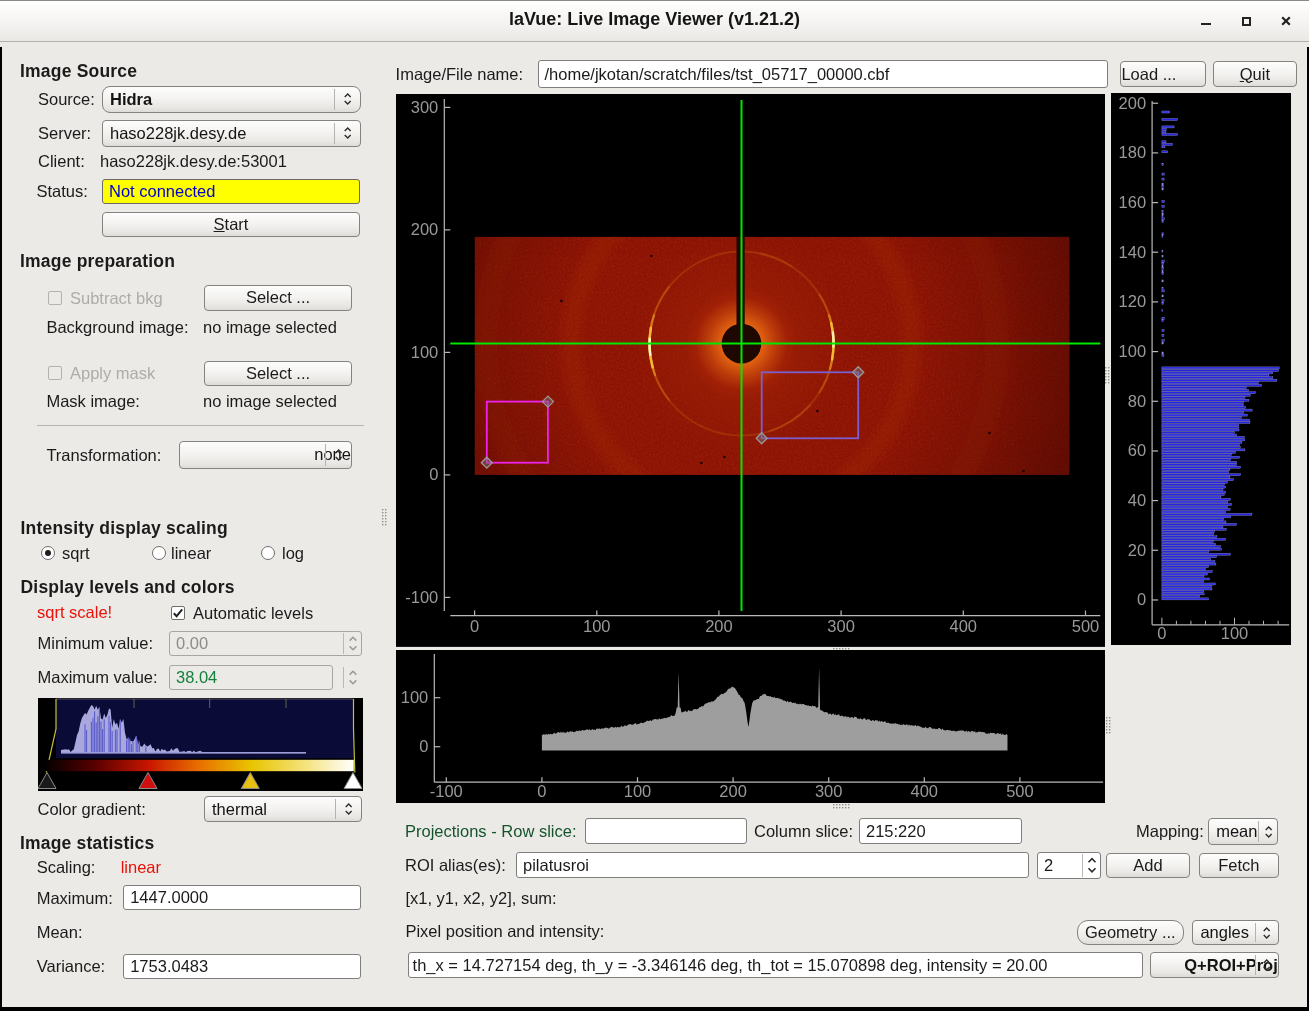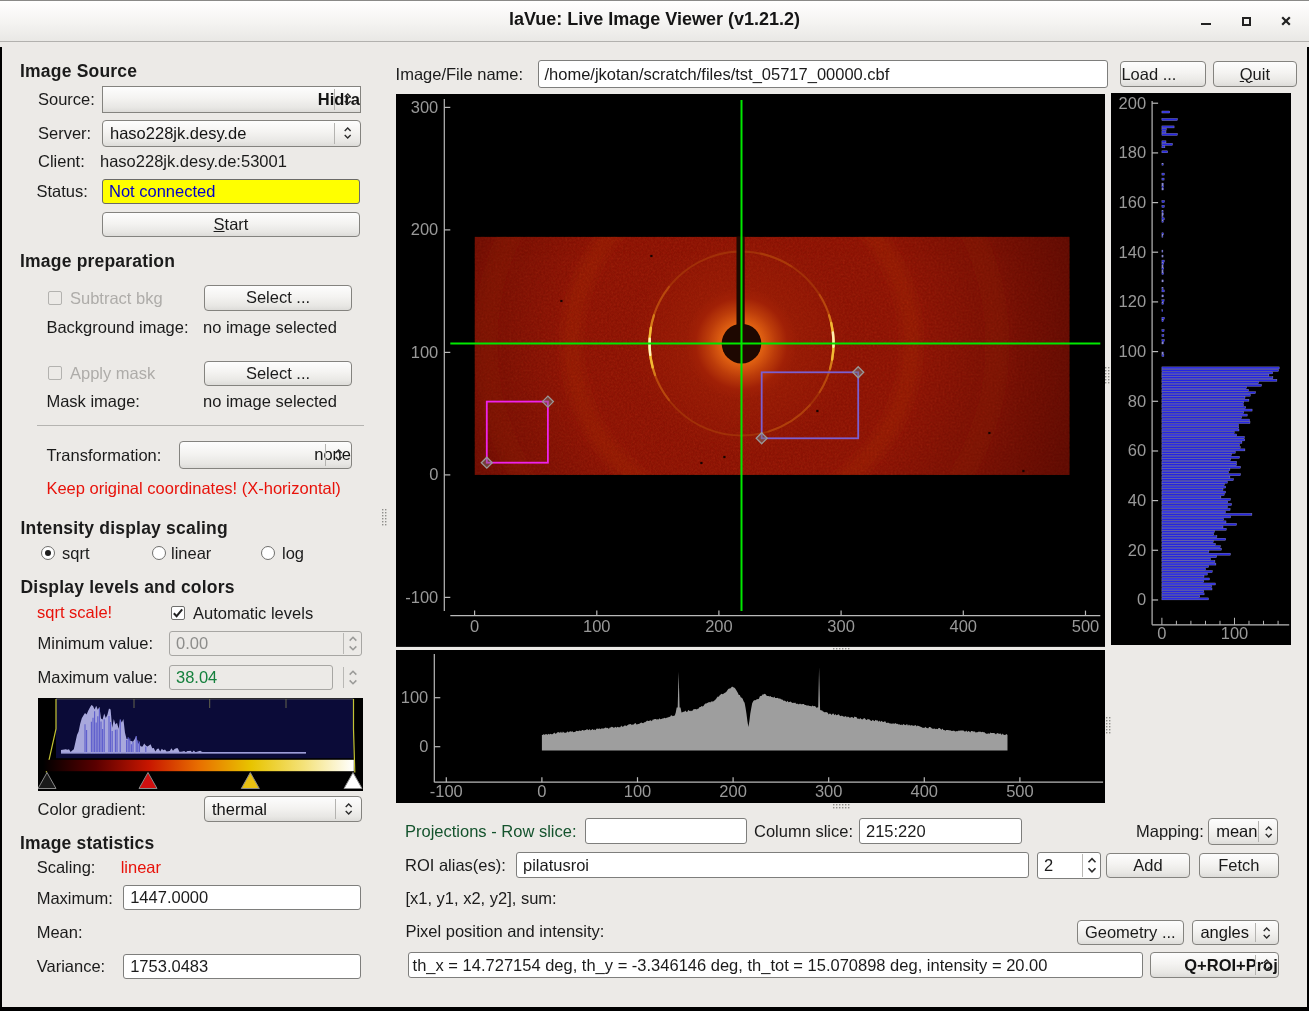--- a/index.html
+++ b/index.html
@@ -11,21 +11,21 @@
 <div style="position:absolute;left:1201px;top:22.5px;width:10px;height:2.6px;background:#222;"></div>
 <div style="position:absolute;left:1242px;top:17px;width:8.6px;height:8.6px;border:2.2px solid #222;box-sizing:border-box;"></div>
 <svg style="position:absolute;left:1281px;top:16px" width="10" height="10" viewBox="0 0 10 10">
       <path d="M1.2 1.2 L8.8 8.8 M8.8 1.2 L1.2 8.8" stroke="#222" stroke-width="2.2"></path>
     </svg>
 <div style="position:absolute;left:0;top:47px;width:2px;height:964px;background:#000;"></div>
 <div style="position:absolute;left:1306.5px;top:47px;width:2.5px;height:964px;background:#000;"></div>
 <div style="position:absolute;left:0;top:1006.5px;width:1309px;height:4.5px;background:#000;"></div>
 <div style="position:absolute;left:20px;top:59.5px;height:22px;line-height:22px;font-size:17.5px;color:#1b1b1b;white-space:nowrap;font-weight:bold;letter-spacing:0.2px;">Image Source</div>
 <div style="position:absolute;left:38px;top:88px;height:22px;line-height:22px;font-size:16.5px;color:#1b1b1b;white-space:nowrap;">Source:</div>
-<div style="position:absolute;left:102px;top:86px;width:259px;height:27px;background:linear-gradient(#fdfdfd,#f4f3f1 45%,#e8e7e4 82%,#dddcd9);border:1px solid #84837f;border-radius:0;box-sizing:border-box;line-height:25px;font-size:16.5px;color:#141414;padding-left:7px;white-space:nowrap;overflow:hidden;font-weight:bold;text-align:right;">Hidra</div>
+<div style="position:absolute;left:102px;top:86px;width:259px;height:27px;background:linear-gradient(#fdfdfd,#f4f3f1 45%,#e8e7e4 82%,#dddcd9);border:1px solid #84837f;border-radius:8px;box-sizing:border-box;line-height:25px;font-size:16.5px;color:#141414;padding-left:7px;white-space:nowrap;overflow:hidden;font-weight:bold;">Hidra</div>
 <div style="position:absolute;left:334px;top:89px;width:1px;height:21px;background:#b4b3b0;"></div>
 <svg style="position:absolute;left:342.82px;top:92.48px" width="9.36" height="14.040000000000001" viewBox="0 0 12 18">
       <path d="M2.2 6.3 L6 2.6 L9.8 6.3" fill="none" stroke="#2c2c2c" stroke-width="1.8"></path>
       <path d="M2.2 11.7 L6 15.4 L9.8 11.7" fill="none" stroke="#2c2c2c" stroke-width="1.8"></path>
     </svg>
 <div style="position:absolute;left:38px;top:122px;height:22px;line-height:22px;font-size:16.5px;color:#1b1b1b;white-space:nowrap;">Server:</div>
 <div style="position:absolute;left:102px;top:120px;width:259px;height:27px;background:linear-gradient(#fdfdfd,#f4f3f1 45%,#e8e7e4 82%,#dddcd9);border:1px solid #84837f;border-radius:4px;box-sizing:border-box;line-height:25px;font-size:16.5px;color:#141414;padding-left:7px;white-space:nowrap;overflow:hidden;">haso228jk.desy.de</div>
 <div style="position:absolute;left:334px;top:123px;width:1px;height:21px;background:#b4b3b0;"></div>
 <svg style="position:absolute;left:342.82px;top:126.48px" width="9.36" height="14.040000000000001" viewBox="0 0 12 18">
       <path d="M2.2 6.3 L6 2.6 L9.8 6.3" fill="none" stroke="#2c2c2c" stroke-width="1.8"></path>
@@ -48,21 +48,20 @@
 <div style="position:absolute;left:46.4px;top:389.5px;height:22px;line-height:22px;font-size:16.5px;color:#1b1b1b;white-space:nowrap;">Mask image:</div>
 <div style="position:absolute;left:203px;top:389.5px;height:22px;line-height:22px;font-size:16.5px;color:#1b1b1b;white-space:nowrap;">no image selected</div>
 <div style="position:absolute;left:36.7px;top:425px;width:327px;height:1px;background:#b5b4b1;"></div>
 <div style="position:absolute;left:46.4px;top:443.7px;height:22px;line-height:22px;font-size:16.5px;color:#1b1b1b;white-space:nowrap;">Transformation:</div>
 <div style="position:absolute;left:178.8px;top:441px;width:173.2px;height:27.5px;background:linear-gradient(#fdfdfd,#f4f3f1 45%,#e8e7e4 82%,#dddcd9);border:1px solid #84837f;border-radius:4px;box-sizing:border-box;line-height:25.5px;font-size:16.5px;color:#141414;padding-left:7px;white-space:nowrap;overflow:hidden;text-align:right;">none</div>
 <div style="position:absolute;left:325.0px;top:444px;width:1px;height:21.5px;background:#b4b3b0;"></div>
 <svg style="position:absolute;left:333.82px;top:447.73px" width="9.36" height="14.040000000000001" viewBox="0 0 12 18">
       <path d="M2.2 6.3 L6 2.6 L9.8 6.3" fill="none" stroke="#2c2c2c" stroke-width="1.8"></path>
       <path d="M2.2 11.7 L6 15.4 L9.8 11.7" fill="none" stroke="#2c2c2c" stroke-width="1.8"></path>
     </svg>
-<div style="position:absolute;left:46.4px;top:477px;height:22px;line-height:22px;font-size:16.5px;color:#e8120a;white-space:nowrap;">Keep original coordinates! (X-horizontal)</div>
 <div style="position:absolute;left:20.5px;top:516.5px;height:22px;line-height:22px;font-size:17.5px;color:#1b1b1b;white-space:nowrap;font-weight:bold;letter-spacing:0.2px;">Intensity display scaling</div>
 <div style="position:absolute;left:41px;top:546px;width:14px;height:14px;background:#ffffff;border:1.2px solid #6f6f6d;border-radius:50%;box-sizing:border-box;"></div>
 <div style="position:absolute;left:45px;top:550px;width:6px;height:6px;background:#1d1d1d;border-radius:50%;"></div>
 <div style="position:absolute;left:62px;top:541.5px;height:22px;line-height:22px;font-size:16.5px;color:#1b1b1b;white-space:nowrap;">sqrt</div>
 <div style="position:absolute;left:152px;top:546px;width:14px;height:14px;background:#ffffff;border:1.2px solid #6f6f6d;border-radius:50%;box-sizing:border-box;"></div>
 <div style="position:absolute;left:171px;top:541.5px;height:22px;line-height:22px;font-size:16.5px;color:#1b1b1b;white-space:nowrap;">linear</div>
 <div style="position:absolute;left:261px;top:546px;width:14px;height:14px;background:#ffffff;border:1.2px solid #6f6f6d;border-radius:50%;box-sizing:border-box;"></div>
 <div style="position:absolute;left:282px;top:541.5px;height:22px;line-height:22px;font-size:16.5px;color:#1b1b1b;white-space:nowrap;">log</div>
 <div style="position:absolute;left:20.5px;top:575.5px;height:22px;line-height:22px;font-size:17.5px;color:#1b1b1b;white-space:nowrap;font-weight:bold;letter-spacing:0.2px;">Display levels and colors</div>
 <div style="position:absolute;left:37px;top:601px;height:22px;line-height:22px;font-size:16.5px;color:#e8120a;white-space:nowrap;">sqrt scale!</div>
@@ -551,21 +550,21 @@
 <div style="position:absolute;left:1037px;top:852px;width:64px;height:26.5px;background:#ffffff;border:1px solid #7e7e7c;border-radius:3px;box-sizing:border-box;line-height:24.5px;font-size:16.5px;color:#1b1b1b;padding-left:6px;">2</div>
 <div style="position:absolute;left:1082px;top:854px;width:1px;height:22.5px;background:#b9b8b5;"></div>
 <svg style="position:absolute;left:1085px;top:855px" width="14" height="20.5" viewBox="0 0 14 20">
       <path d="M3.5 7 L7 3.4 L10.5 7" fill="none" stroke="#2c2c2c" stroke-width="1.6"></path>
       <path d="M3.5 13 L7 16.6 L10.5 13" fill="none" stroke="#2c2c2c" stroke-width="1.6"></path>
     </svg>
 <div style="position:absolute;left:1106px;top:852.5px;width:84px;height:25.5px;background:linear-gradient(#fdfdfd,#f4f3f1 45%,#e8e7e4 82%,#dddcd9);border:1px solid #84837f;border-radius:4px;box-sizing:border-box;text-align:center;line-height:23.5px;font-size:16.5px;color:#1b1b1b;">Add</div>
 <div style="position:absolute;left:1199.2px;top:852.5px;width:79.4px;height:25.5px;background:linear-gradient(#fdfdfd,#f4f3f1 45%,#e8e7e4 82%,#dddcd9);border:1px solid #84837f;border-radius:4px;box-sizing:border-box;text-align:center;line-height:23.5px;font-size:16.5px;color:#1b1b1b;">Fetch</div>
 <div style="position:absolute;left:405.4px;top:887px;height:22px;line-height:22px;font-size:16.5px;color:#1b1b1b;white-space:nowrap;">[x1, y1, x2, y2], sum:</div>
 <div style="position:absolute;left:405.4px;top:919.5px;height:22px;line-height:22px;font-size:16.5px;color:#1b1b1b;white-space:nowrap;">Pixel position and intensity:</div>
-<div style="position:absolute;left:1076.6px;top:920px;width:107.4px;height:25.3px;background:linear-gradient(#fdfdfd,#f4f3f1 45%,#e8e7e4 82%,#dddcd9);border:1px solid #84837f;border-radius:4px;box-sizing:border-box;text-align:center;line-height:23.3px;font-size:16.5px;color:#1b1b1b;">Geometry ...</div>
+<div style="position:absolute;left:1076.6px;top:920px;width:107.4px;height:25.3px;background:linear-gradient(#fdfdfd,#f4f3f1 45%,#e8e7e4 82%,#dddcd9);border:1px solid #84837f;border-radius:11px;box-sizing:border-box;text-align:center;line-height:23.3px;font-size:16.5px;color:#1b1b1b;">Geometry ...</div>
 <div style="position:absolute;left:1192.4px;top:920px;width:86.4px;height:25.3px;background:linear-gradient(#fdfdfd,#f4f3f1 45%,#e8e7e4 82%,#dddcd9);border:1px solid #84837f;border-radius:4px;box-sizing:border-box;line-height:23.3px;font-size:16.5px;color:#141414;padding-left:7px;white-space:nowrap;overflow:hidden;">angles</div>
 <div style="position:absolute;left:1254.8000000000002px;top:923px;width:1px;height:19.3px;background:#b4b3b0;"></div>
 <svg style="position:absolute;left:1262.1200000000001px;top:925.63px" width="9.36" height="14.040000000000001" viewBox="0 0 12 18">
       <path d="M2.2 6.3 L6 2.6 L9.8 6.3" fill="none" stroke="#2c2c2c" stroke-width="1.8"></path>
       <path d="M2.2 11.7 L6 15.4 L9.8 11.7" fill="none" stroke="#2c2c2c" stroke-width="1.8"></path>
     </svg>
 <div style="position:absolute;left:407.6px;top:952.3px;width:735px;height:26px;background:#ffffff;border:1px solid #7e7e7c;border-radius:3px;box-sizing:border-box;line-height:24px;font-size:16.5px;color:#1b1b1b;padding-left:4px;white-space:nowrap;overflow:hidden;">th_x = 14.727154 deg, th_y = -3.346146 deg, th_tot = 15.070898 deg, intensity = 20.00</div>
 <div style="position:absolute;left:1149.6px;top:952.3px;width:129.2px;height:26px;background:linear-gradient(#fdfdfd,#f4f3f1 45%,#e8e7e4 82%,#dddcd9);border:1px solid #84837f;border-radius:4px;box-sizing:border-box;line-height:24px;font-size:16.5px;color:#141414;padding-left:7px;white-space:nowrap;overflow:hidden;font-weight:bold;text-align:right;">Q+ROI+Proj</div>
 <div style="position:absolute;left:1254.8px;top:955.3px;width:1px;height:20px;background:#b4b3b0;"></div>
 <svg style="position:absolute;left:1262.12px;top:958.28px" width="9.36" height="14.040000000000001" viewBox="0 0 12 18">

